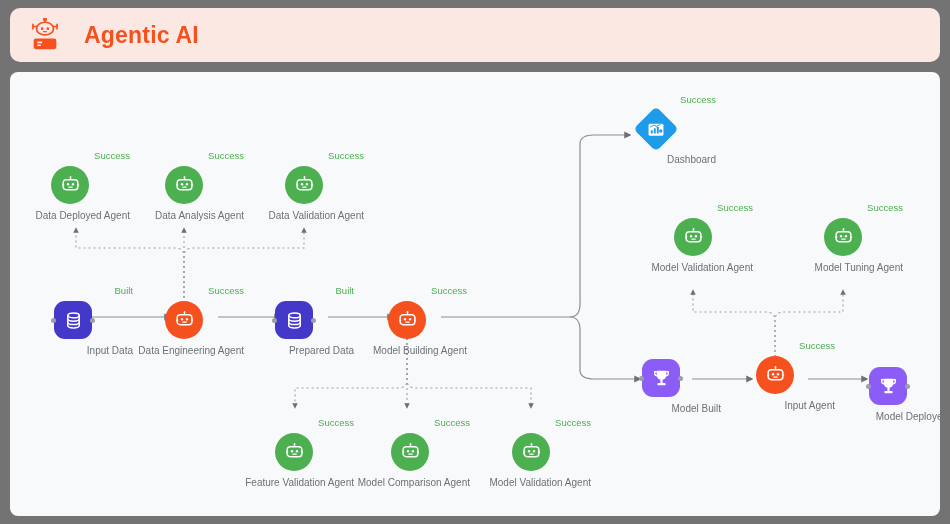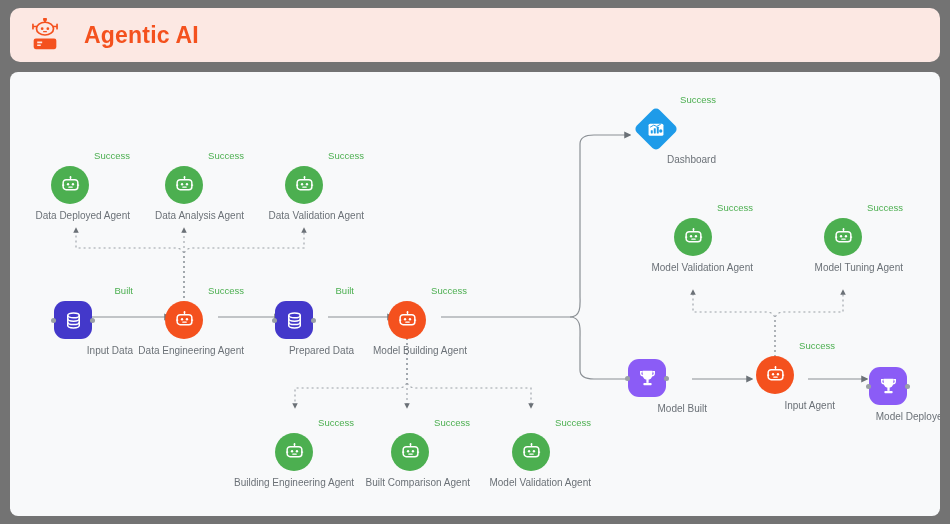--- a/index.html
+++ b/index.html
@@ -306,41 +306,41 @@
         <path d="M4.3 11.5 L3 11.5 M20 11.5 L21.3 11.5"></path>
       </g>
       <path d="M7 5.4 h10 a3.4 3.4 0 0 1 3.4 3.4 v4.6 a3.4 3.4 0 0 1 -3.4 3.4 h-10 a3.4 3.4 0 0 1 -3.4 -3.4 v-4.6 a3.4 3.4 0 0 1 3.4 -3.4 z" fill="none" stroke="#ffffff" stroke-width="1.7"></path>
       <circle cx="9.2" cy="10.6" r="1.35" fill="#ffffff"></circle>
       <circle cx="14.8" cy="10.6" r="1.35" fill="#ffffff"></circle>
       <rect x="9.4" y="13.2" width="5.2" height="1.4" rx=".7" fill="#ffffff"></rect>
     </svg>
 
       </div>
     </div>
-    <div class="label">Building Engineering Agent</div>
+    <div class="label">Feature Validation Agent</div>
   </div>
         <div class="node" style="left: 400px; top: 345px;">
     <div class="status">Success</div>
     <div class="shape-wrap">
       <div class="shape circle" style="background:#4CAF50">
         <svg width="21" height="21" viewBox="0 0 24 24">
       <g fill="none" stroke="#ffffff" stroke-width="1.5" stroke-linecap="round">
         <path d="M12 4.6 L12 2.6"></path>
                   <circle cx="12" cy="2.2" r="1" fill="#ffffff" stroke="none"></circle>
         <path d="M4.3 11.5 L3 11.5 M20 11.5 L21.3 11.5"></path>
       </g>
       <path d="M7 5.4 h10 a3.4 3.4 0 0 1 3.4 3.4 v4.6 a3.4 3.4 0 0 1 -3.4 3.4 h-10 a3.4 3.4 0 0 1 -3.4 -3.4 v-4.6 a3.4 3.4 0 0 1 3.4 -3.4 z" fill="none" stroke="#ffffff" stroke-width="1.7"></path>
       <circle cx="9.2" cy="10.6" r="1.35" fill="#ffffff"></circle>
       <circle cx="14.8" cy="10.6" r="1.35" fill="#ffffff"></circle>
       <rect x="9.4" y="13.2" width="5.2" height="1.4" rx=".7" fill="#ffffff"></rect>
     </svg>
 
       </div>
     </div>
-    <div class="label">Built Comparison Agent</div>
+    <div class="label">Model Comparison Agent</div>
   </div>
         <div class="node" style="left: 521px; top: 345px;">
     <div class="status">Success</div>
     <div class="shape-wrap">
       <div class="shape circle" style="background:#4CAF50">
         <svg width="21" height="21" viewBox="0 0 24 24">
       <g fill="none" stroke="#ffffff" stroke-width="1.5" stroke-linecap="round">
         <path d="M12 4.6 L12 2.6"></path>
                   <circle cx="12" cy="2.2" r="1" fill="#ffffff" stroke="none"></circle>
         <path d="M4.3 11.5 L3 11.5 M20 11.5 L21.3 11.5"></path>
@@ -407,21 +407,21 @@
       <path d="M7 5.4 h10 a3.4 3.4 0 0 1 3.4 3.4 v4.6 a3.4 3.4 0 0 1 -3.4 3.4 h-10 a3.4 3.4 0 0 1 -3.4 -3.4 v-4.6 a3.4 3.4 0 0 1 3.4 -3.4 z" fill="none" stroke="#ffffff" stroke-width="1.7"></path>
       <circle cx="9.2" cy="10.6" r="1.35" fill="#ffffff"></circle>
       <circle cx="14.8" cy="10.6" r="1.35" fill="#ffffff"></circle>
       <rect x="9.4" y="13.2" width="5.2" height="1.4" rx=".7" fill="#ffffff"></rect>
     </svg>
 
       </div>
     </div>
     <div class="label">Model Tuning Agent</div>
   </div>
-        <div class="node" style="left: 637px; top: 271px;">
+        <div class="node" style="left: 651px; top: 271px;">
     <div class="status hidden"></div>
     <div class="shape-wrap">
       <div class="shape rounded" style="background:#8B5CF6">
         <svg width="21" height="21" viewBox="0 0 24 24">
       <path d="M6.5 3 h11 v5.2 a5.5 5.5 0 0 1 -11 0 z" fill="#ffffff"></path>
       <path d="M6.5 4.3 H4.2 v1.6 a3.3 3.3 0 0 0 3 3.2 M17.5 4.3 H19.8 v1.6 a3.3 3.3 0 0 1 -3 3.2" fill="none" stroke="#ffffff" stroke-width="1.5"></path>
       <rect x="10.7" y="13" width="2.6" height="4" fill="#ffffff"></rect>
       <rect x="7.3" y="17.2" width="9.4" height="2.4" rx="0.8" fill="#ffffff"></rect>
     </svg>
         <span class="port l"></span>

